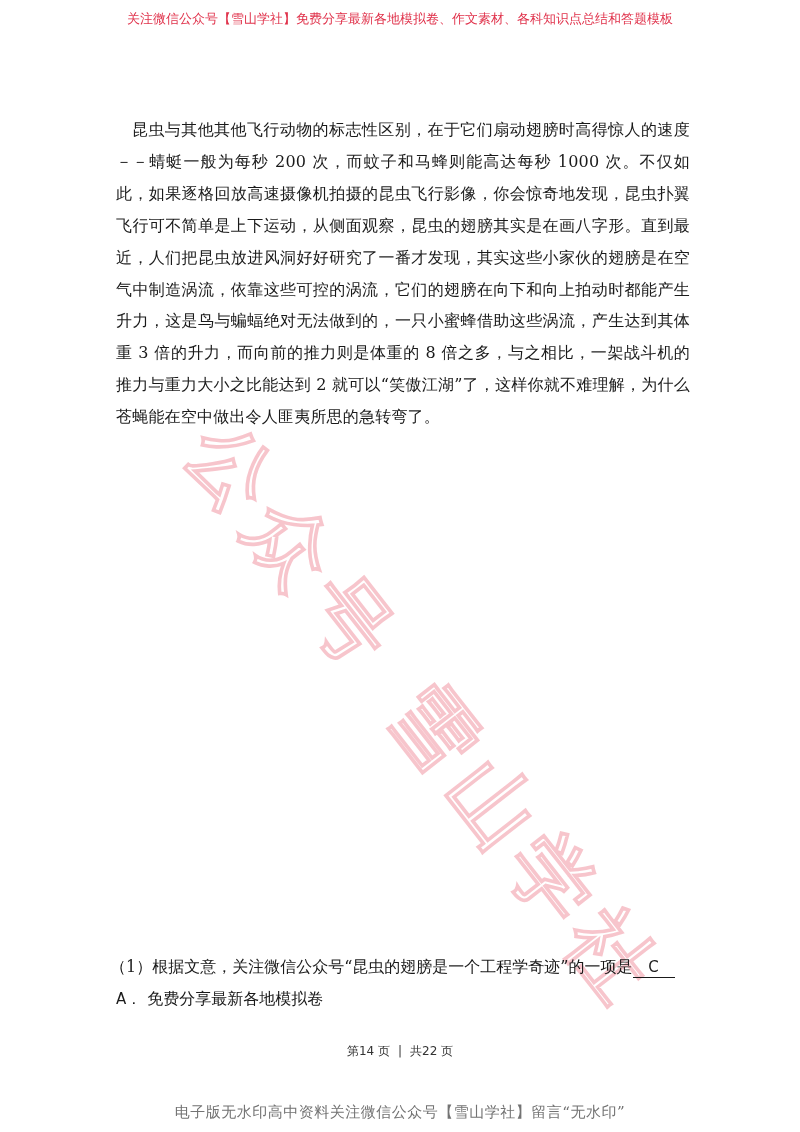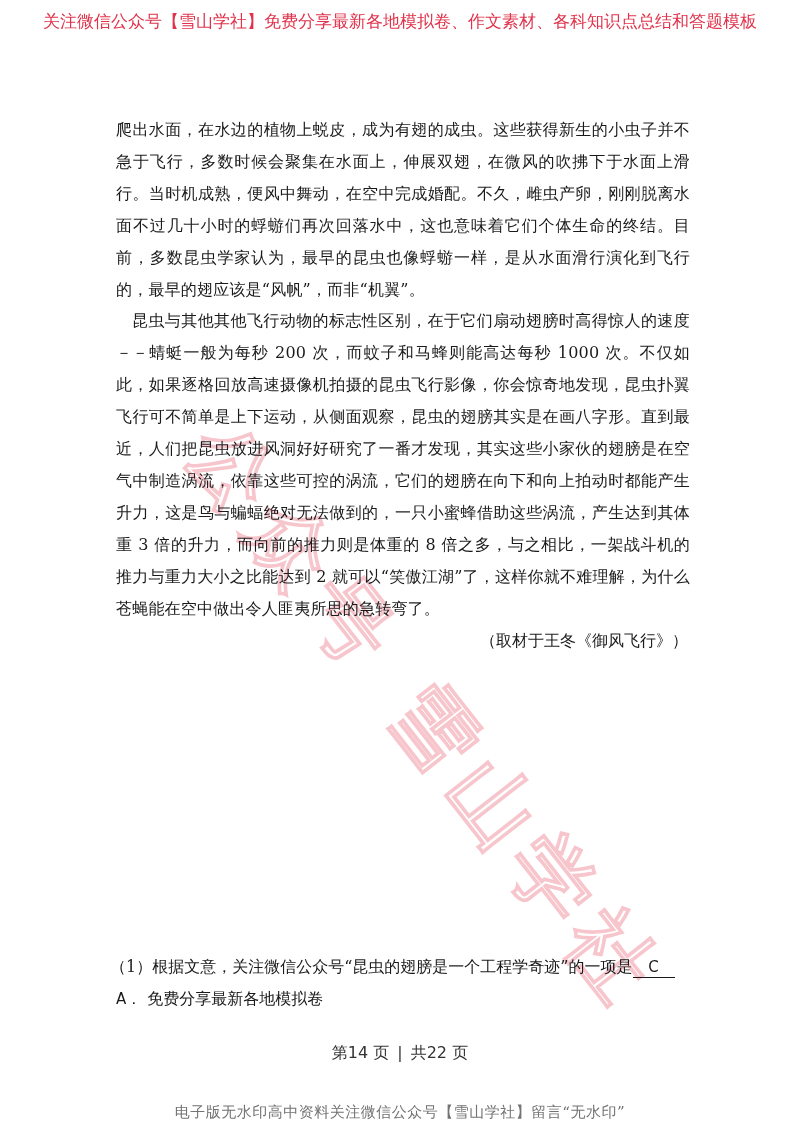--- a/index.html
+++ b/index.html
@@ -14,21 +14,21 @@
       overflow: hidden;
       font-family: "DejaVu Serif", "Liberation Serif", serif;
       color: #1a1a1a;
     }
     .top-banner {
       position: absolute;
       top: 10px;
       left: 0;
       width: 800px;
       text-align: center;
-      font-size: 17px;
+      font-size: 13px;
       color: #e0324b;
       letter-spacing: 0px;
       font-family: "DejaVu Serif", serif;
     }
     .watermark {
       position: absolute;
       left: 250px;
       top: 400px;
       width: 420px;
       height: 300px;
@@ -104,21 +104,21 @@
       font-family: "DejaVu Sans", sans-serif;
       font-size: 15px;
       margin-right: 6px;
     }
     .page-footer {
       position: absolute;
       top: 1043px;
       left: 0;
       width: 800px;
       text-align: center;
-      font-size: 16px;
+      font-size: 12px;
       color: #333333;
       font-family: "DejaVu Sans", sans-serif;
     }
     .page-footer .sep {
       margin: 0 8px;
     }
     .bottom-banner {
       position: absolute;
       top: 1103px;
       left: 0;
@@ -133,23 +133,21 @@
 </head>
 <body>
 
 <div class="top-banner">关注微信公众号【雪山学社】免费分享最新各地模拟卷、作文素材、各科知识点总结和答题模板</div>
 
 <div class="watermark">
   <span>公众号 雪山学社</span>
 </div>
 
 <div class="content">
-  <p class="para">爬出水面，在水边的植物上蜕皮，成为有翅的成虫。这些获得新生的小虫子并不急于飞行，多数时候会聚集在水面上，伸展双翅，在微风的吹拂下于水面上滑行。当时机成熟，便风中舞动，在空中完成婚配。不久，雌虫产卵，刚刚脱离水面不过几十小时的蜉蝣们再次回落水中，这也意味着它们个体生命的终结。目前，多数昆虫学家认为，最早的昆虫也像蜉蝣一样，是从水面滑行演化到飞行的，最早的翅应该是“风帆”，而非“机翼”。</p>
   <p class="para indent">昆虫与其他其他飞行动物的标志性区别，在于它们扇动翅膀时高得惊人的速度－－蜻蜓一般为每秒 200 次，而蚊子和马蜂则能高达每秒 1000 次。不仅如此，如果逐格回放高速摄像机拍摄的昆虫飞行影像，你会惊奇地发现，昆虫扑翼飞行可不简单是上下运动，从侧面观察，昆虫的翅膀其实是在画八字形。直到最近，人们把昆虫放进风洞好好研究了一番才发现，其实这些小家伙的翅膀是在空气中制造涡流，依靠这些可控的涡流，它们的翅膀在向下和向上拍动时都能产生升力，这是鸟与蝙蝠绝对无法做到的，一只小蜜蜂借助这些涡流，产生达到其体重 3 倍的升力，而向前的推力则是体重的 8 倍之多，与之相比，一架战斗机的推力与重力大小之比能达到 2 就可以“笑傲江湖”了，这样你就不难理解，为什么苍蝇能在空中做出令人匪夷所思的急转弯了。</p>
-  <p class="source">（取材于王冬《御风飞行》）</p>
 </div>
 
 <div class="question">
   <span class="qnum">（1）</span><span>根据文意，关注微信公众号“昆虫的翅膀是一个工程学奇迹”的一项是</span><span class="answer-blank">C</span>
 </div>
 
 <div class="option">
   <span class="opt-letter">A．</span><span>免费分享最新各地模拟卷</span>
 </div>
 

